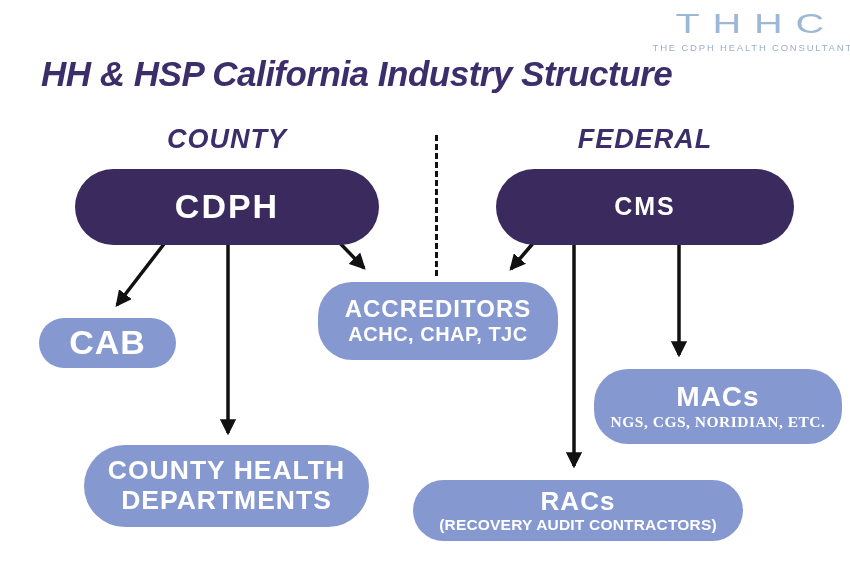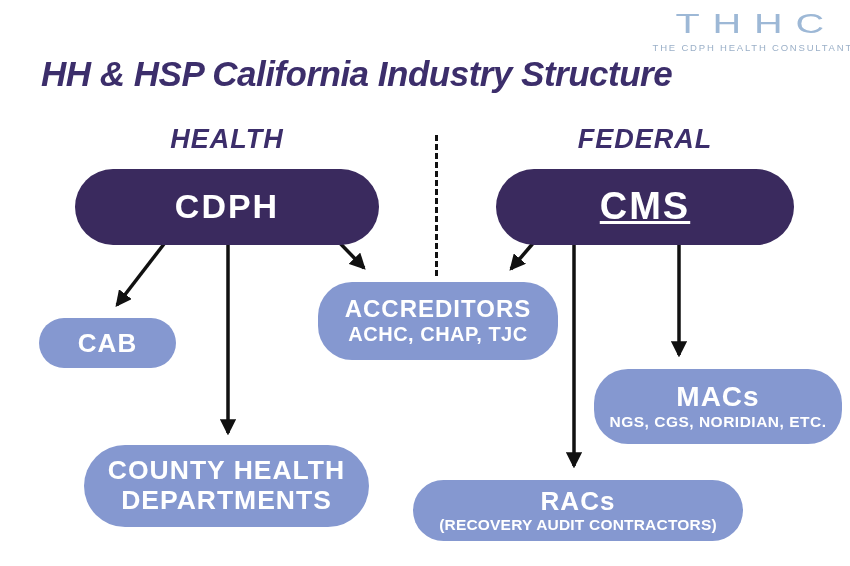--- a/index.html
+++ b/index.html
@@ -53,48 +53,48 @@
     position:absolute;z-index:2;display:flex;flex-direction:column;
     align-items:center;justify-content:center;color:#ffffff;text-align:center;
   }
   .node .label{font-weight:bold;letter-spacing:1px;line-height:1.1;}
   .node .sublabel{font-weight:bold;letter-spacing:0.5px;line-height:1.15;margin-top:1px;}
   .node.parent{background:var(--primary);}
   .node.child{background:var(--secondary);}
   .node-cdph{left:59px;top:169px;width:304px;height:76px;border-radius:38px;}
   .node-cdph .label{font-size:34px;letter-spacing:2px;}
   .node-cms{left:480px;top:169px;width:298px;height:76px;border-radius:38px;}
-  .node-cms .label{font-size:38px;letter-spacing:2px;text-decoration:underline;}
+  .node-cms .label{font-size:25px;letter-spacing:2px;}
   .node-cab{left:23px;top:318px;width:137px;height:50px;border-radius:25px;}
-  .node-cab .label{font-size:26px;}
+  .node-cab .label{font-size:34px;}
   .node-accreditors{left:302px;top:282px;width:240px;height:78px;border-radius:34px;text-align:center;}
   .node-accreditors .label{font-size:24px;}
   .node-accreditors .sublabel{font-size:20px;}
   .node-macs{left:578px;top:369px;width:248px;height:75px;border-radius:34px;}
   .node-macs .label{font-size:28px;}
-  .node-macs .sublabel{font-size:15.5px;}
+  .node-macs .sublabel{font-size:15.5px;font-family:Liberation Serif, serif;}
   .node-racs{left:397px;top:480px;width:330px;height:61px;border-radius:32px;}
   .node-racs .label{font-size:26px;}
   .node-racs .sublabel{font-size:15.5px;letter-spacing:0.2px;}
   .node-county{left:68px;top:445px;width:285px;height:82px;border-radius:41px;padding:4px 18px;}
   .node-county .label{font-size:26.5px;line-height:1.12;}
 </style>
 </head>
 <body>
 
 <div class="canvas">
 
   <div class="logo">
     <span class="logo-mark">THHC</span>
     <span class="logo-tagline">THE CDPH HEALTH CONSULTANT</span>
   </div>
 
   <h1 class="title">HH &amp; HSP California Industry Structure</h1>
 
-  <div class="section-label state">HEALTH</div>
+  <div class="section-label state">COUNTY</div>
   <div class="section-label federal">FEDERAL</div>
 
   <div class="divider"></div>
 
   <svg class="edges" viewBox="0 0 850 566">
     <defs>
       <marker id="arrowhead" viewBox="0 0 10 10" refX="8.5" refY="5" markerWidth="4.6" markerHeight="4.6" orient="auto-start-reverse">
         <path d="M0,0 L10,5 L0,10 z" fill="#111111"></path>
       </marker>
     </defs>

